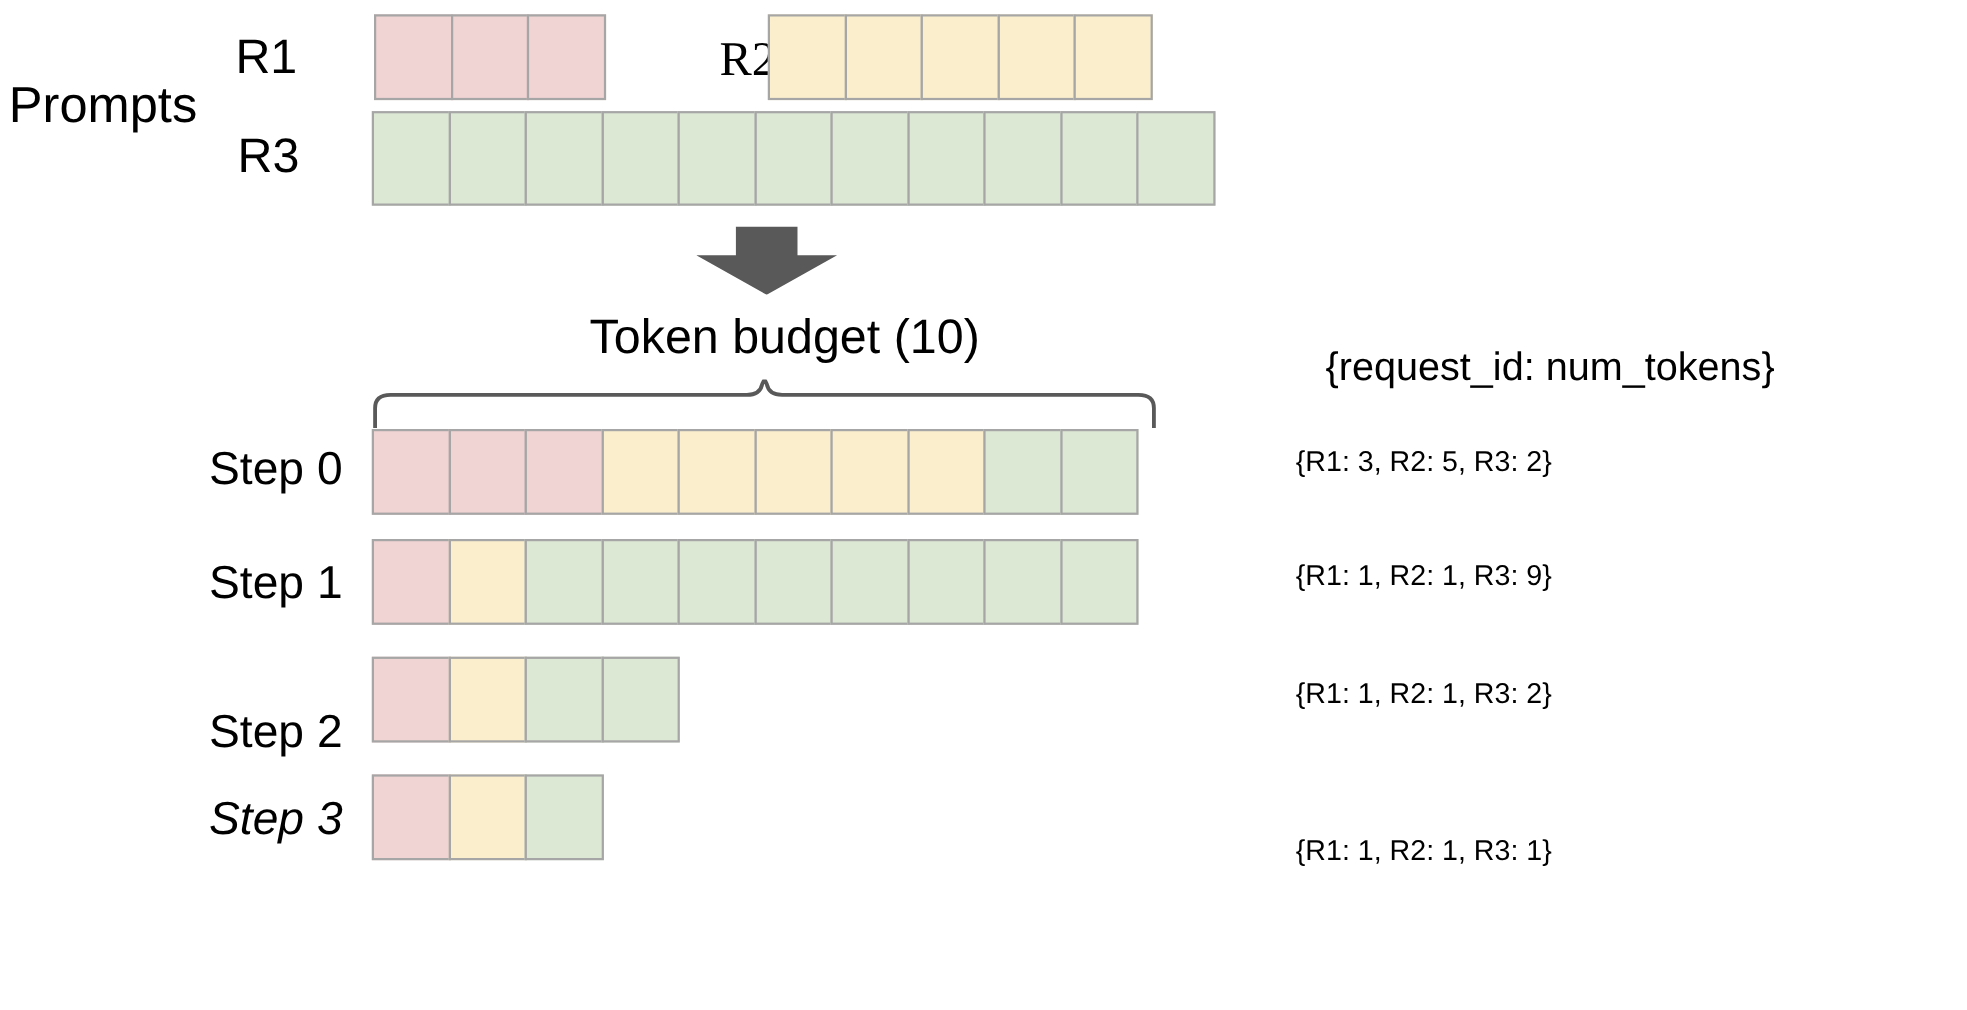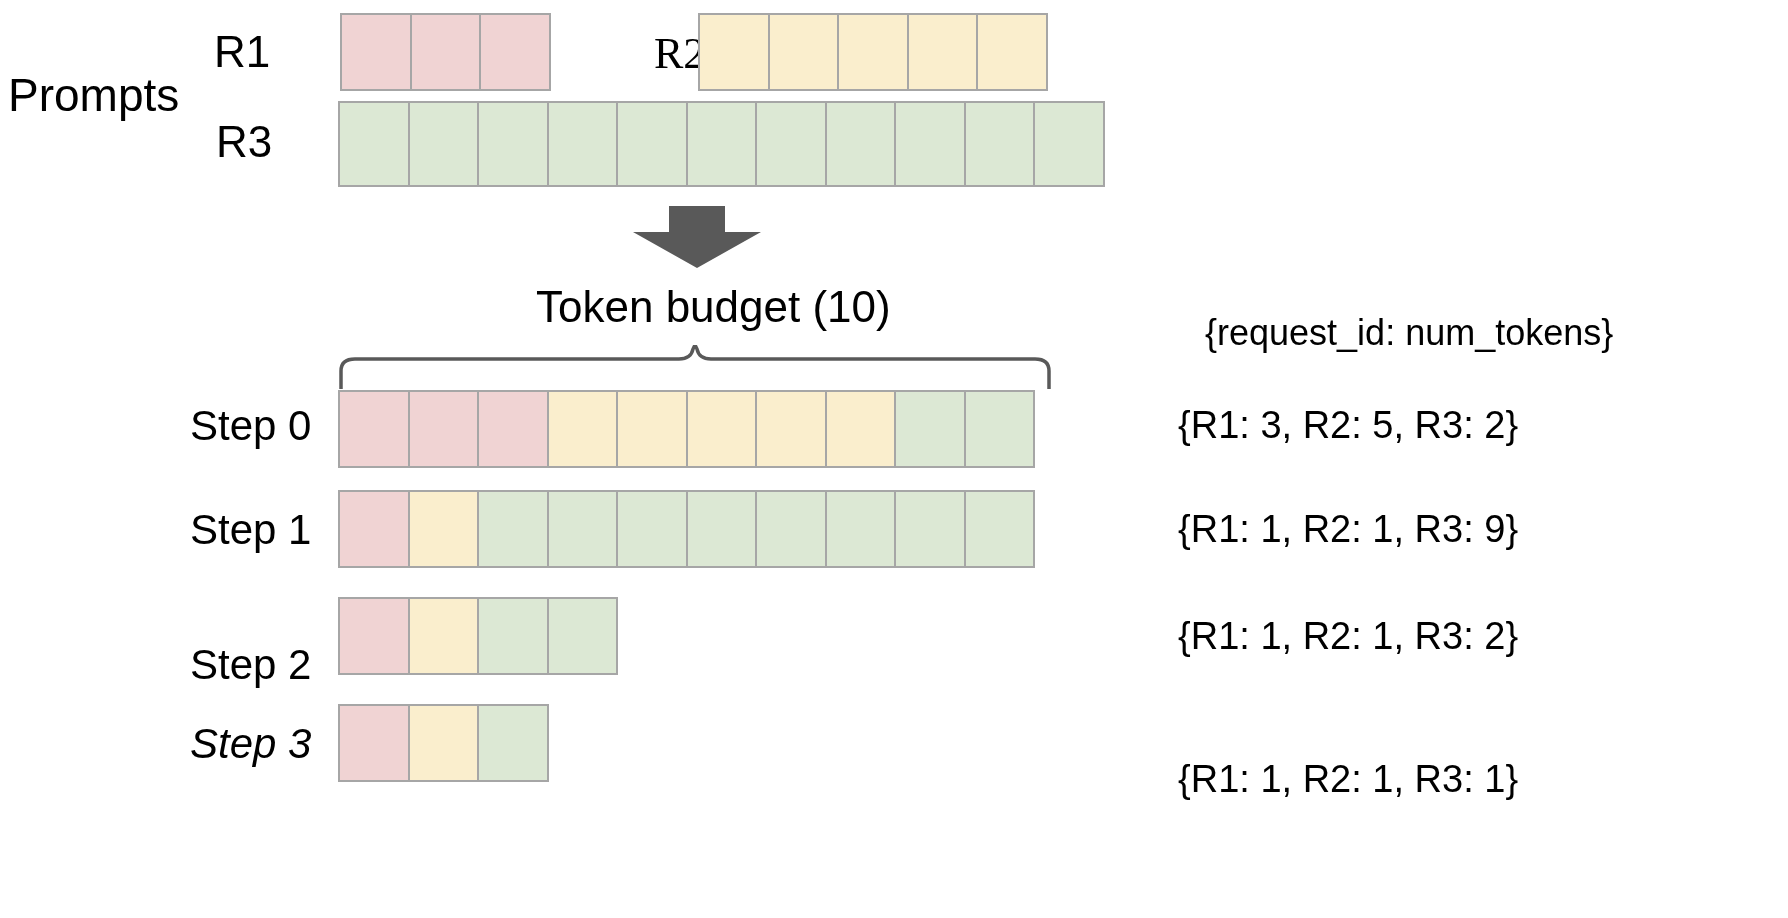--- a/index.html
+++ b/index.html
@@ -55,21 +55,21 @@
     left: 1196px;
     top: 280px;
     font-size: 42px;
   }
   .sched-sub {
     left: 1205px;
     top: 315px;
     font-size: 36px;
   }
   .out-line {
-    font-size: 38px;
+    font-size: 26px;
     left: 1178px;
   }
 
   
   .row {
     position: absolute;
     display: flex;
     box-sizing: border-box;
   }
   .cell {

